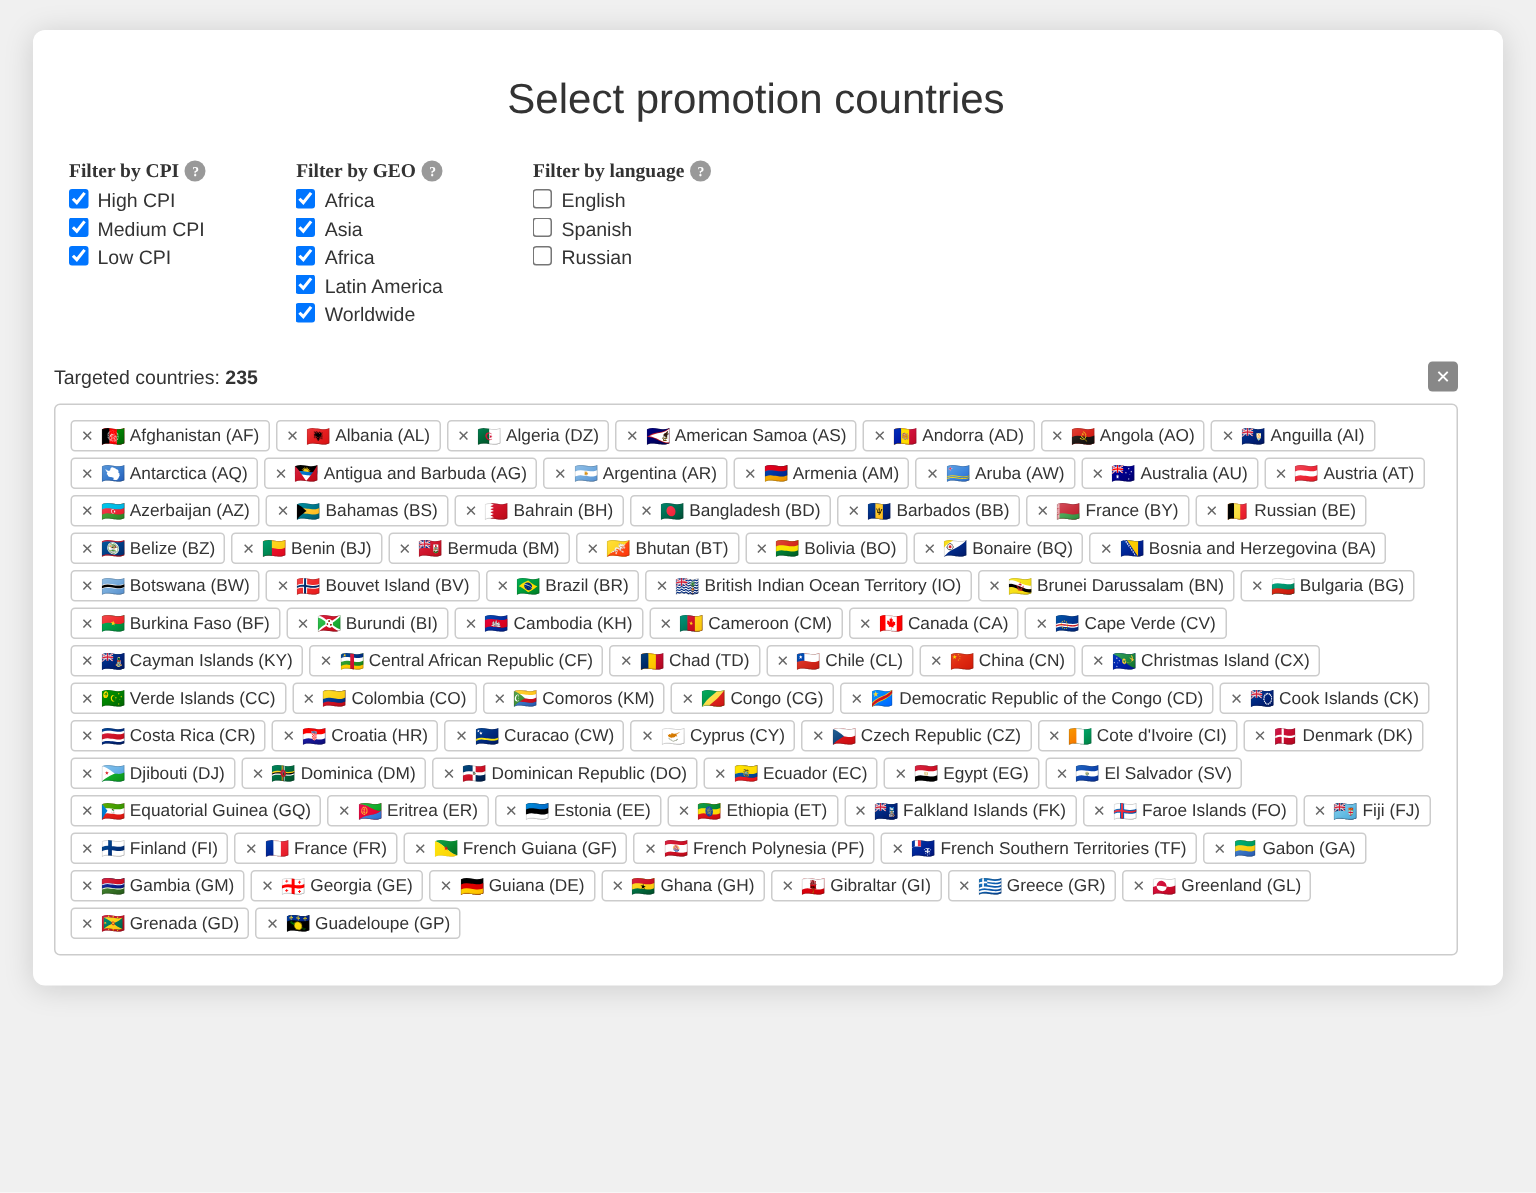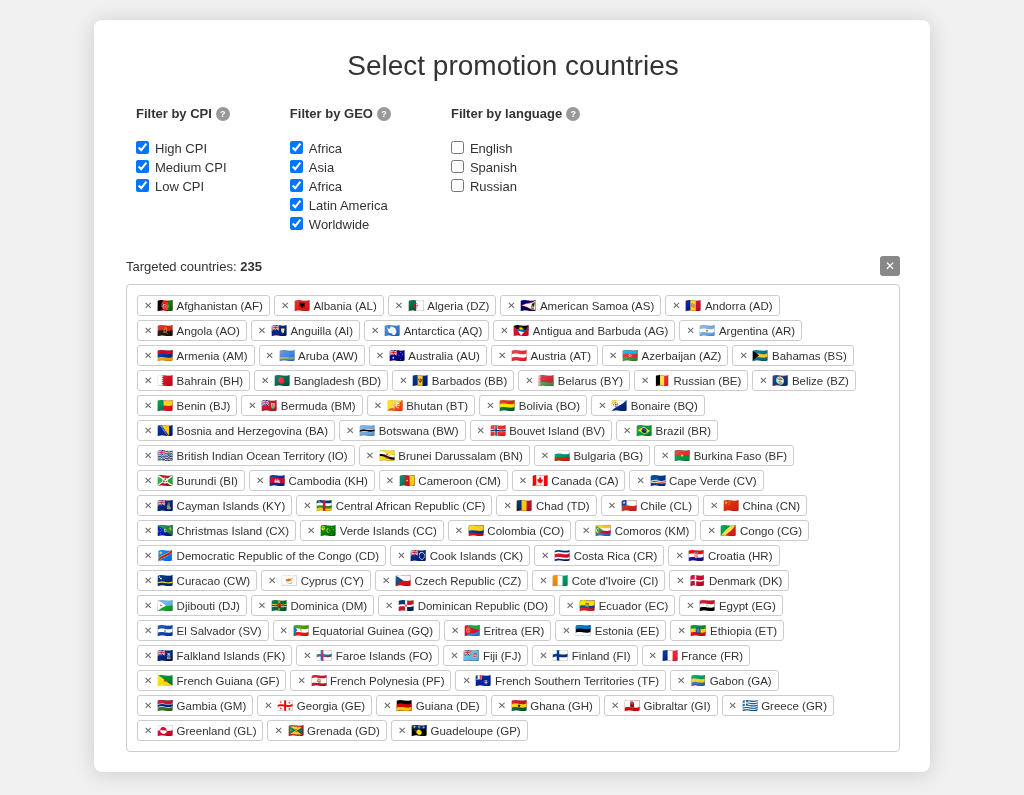--- a/index.html
+++ b/index.html
@@ -9,44 +9,45 @@
       display: flex;
       justify-content: center;
       align-items: flex-start;
       padding: 20px;
       min-height: 795px;
     }
     .modal {
       background: #fff;
       border-radius: 8px;
       box-shadow: 0 2px 20px rgba(0,0,0,0.15);
-      width: 836px;
-      padding: 30px 30px 20px 32px;
+      width: 980px;
+      padding: 30px 30px 20px 14px;
     }
     .modal-title {
       text-align: center;
       font-size: 28px;
       font-weight: 300;
       color: #333;
       margin-bottom: 24px;
     }
     .filters {
       display: flex;
       gap: 60px;
       margin-bottom: 20px;
       padding-left: 10px;
     }
     .filter-group h4 {
       font-size: 13px;
       font-weight: 700;
       color: #333;
-      margin-bottom: 20px;
+      margin-bottom: 4px;
       display: flex;
       align-items: center;
       gap: 4px;
+      font-family: Liberation Serif, serif;
     }
     .help-icon {
       display: inline-flex;
       align-items: center;
       justify-content: center;
       width: 14px;
       height: 14px;
       border-radius: 50%;
       background: #999;
       color: white;
@@ -302,21 +303,21 @@
           <span>Bangladesh (BD)</span>
         </span>
         <span class="tag">
           <span class="x">✕</span>
           <span class="flag">🇧🇧</span>
           <span>Barbados (BB)</span>
         </span>
         <span class="tag">
           <span class="x">✕</span>
           <span class="flag">🇧🇾</span>
-          <span>Belarus (BY)</span>
+          <span>France (BY)</span>
         </span>
         <span class="tag">
           <span class="x">✕</span>
           <span class="flag">🇧🇪</span>
           <span>Russian (BE)</span>
         </span>
         <span class="tag">
           <span class="x">✕</span>
           <span class="flag">🇧🇿</span>
           <span>Belize (BZ)</span>

